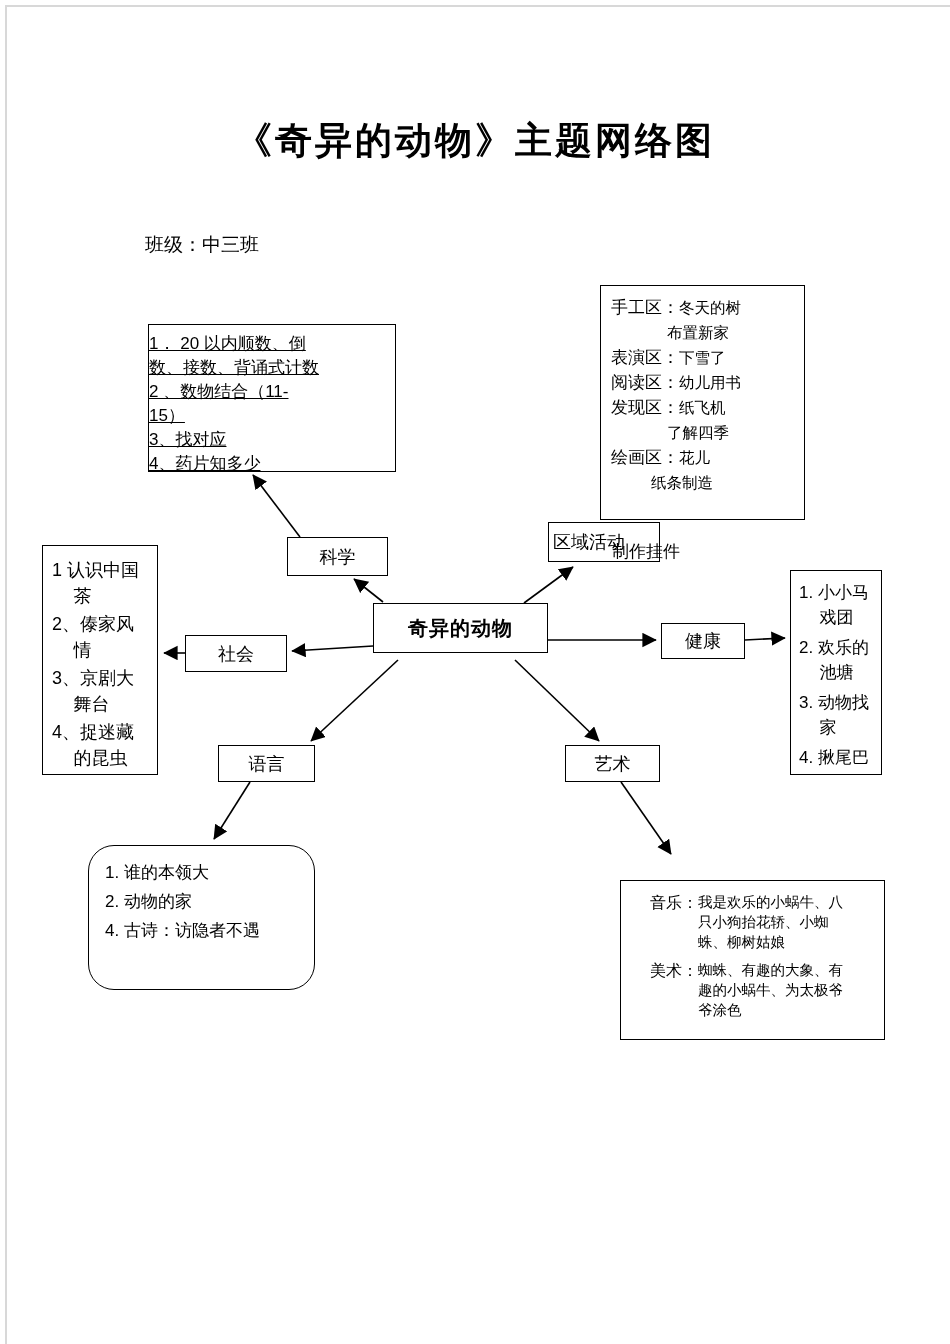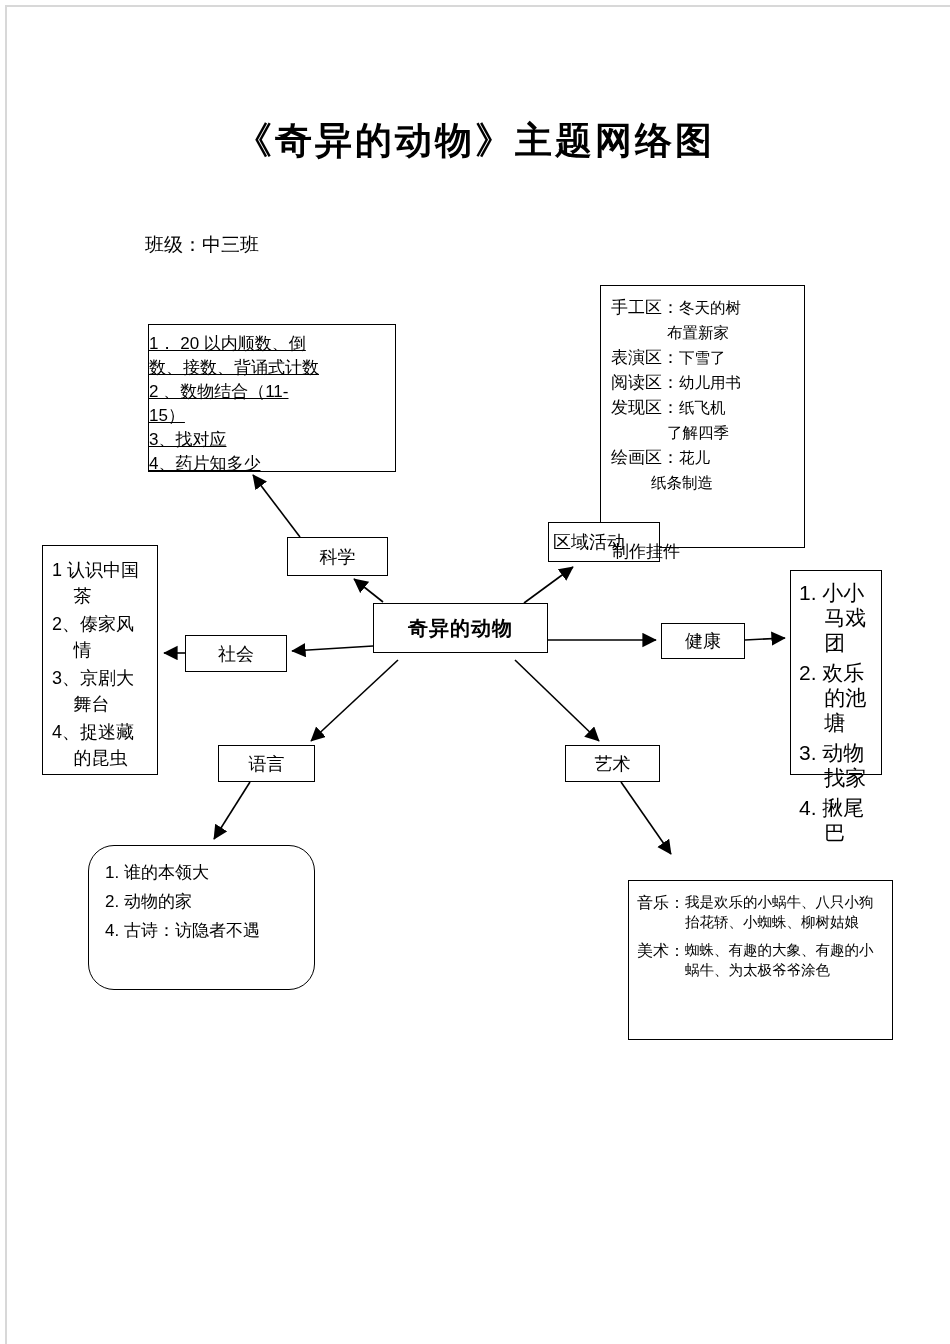--- a/index.html
+++ b/index.html
@@ -19,35 +19,35 @@
     font-size:37px;font-weight:600;letter-spacing:3px;
   }
   .class-label{position:absolute;left:145px;top:232px;font-size:19px;}
   .box{position:absolute;border:1.6px solid #000;background:#fff;box-sizing:border-box;z-index:2;}
   .node{display:flex;align-items:center;justify-content:center;font-size:18px;}
   .central{font-size:20px;font-weight:bold;letter-spacing:1px;}
   
   .math-box{left:148px;top:324px;width:248px;height:148px;padding:7px 0;font-size:17px;line-height:24px;overflow:visible;text-decoration:underline;}
   .math-box .ln{white-space:nowrap;}
   
-  .corner-box{left:600px;top:285px;width:205px;height:263px;padding:9px 10px;font-size:17px;line-height:25px;font-family:Liberation Serif, serif;}
+  .corner-box{left:600px;top:285px;width:205px;height:235px;padding:9px 10px;font-size:17px;line-height:25px;font-family:Liberation Serif, serif;}
   .corner-box .row{white-space:nowrap;}
   .corner-box .row .val{font-size:15.5px;}
   .corner-box .row.cont{padding-left:56px;}
   .corner-box .row.cont-sm{padding-left:40px;}
   
   .society-box{left:42px;top:545px;width:116px;height:230px;padding:11px 9px;font-size:18px;line-height:26px;}
   .society-box .item{padding-left:1.2em;text-indent:-1.2em;margin-bottom:2px;}
   
-  .health-box{left:790px;top:570px;width:92px;height:205px;padding:9px 8px;font-size:21px;line-height:25px;}
+  .health-box{left:790px;top:570px;width:92px;height:205px;padding:9px 8px;font-size:17px;line-height:25px;}
   .health-box .item{padding-left:1.2em;text-indent:-1.2em;margin-bottom:5px;}
   
   .language-box{left:88px;top:845px;width:227px;height:145px;padding:12px 16px;font-size:17px;line-height:29px;border-radius:26px;}
   
-  .art-box{left:620px;top:880px;width:265px;height:160px;padding:12px 8px;font-size:14.5px;line-height:20px;margin-left:8px;}
+  .art-box{left:620px;top:880px;width:265px;height:160px;padding:12px 29px;font-size:14.5px;line-height:20px;}
   .art-box .entry{display:flex;margin-bottom:8px;}
   .art-box .entry .lbl{flex:0 0 48px;font-size:16px;}
   .art-box .entry .txt{flex:1;font-family:Liberation Mono, monospace;}
   
   .node-science{left:287px;top:537px;width:101px;height:39px;}
   .node-area{left:548px;top:522px;width:112px;height:40px;justify-content:flex-start;padding-left:4px;}
   .area-note{position:absolute;left:612px;top:540px;font-size:17px;z-index:3;}
   .node-health{left:661px;top:623px;width:84px;height:36px;}
   .node-society{left:185px;top:635px;width:102px;height:37px;}
   .node-language{left:218px;top:745px;width:97px;height:37px;}

